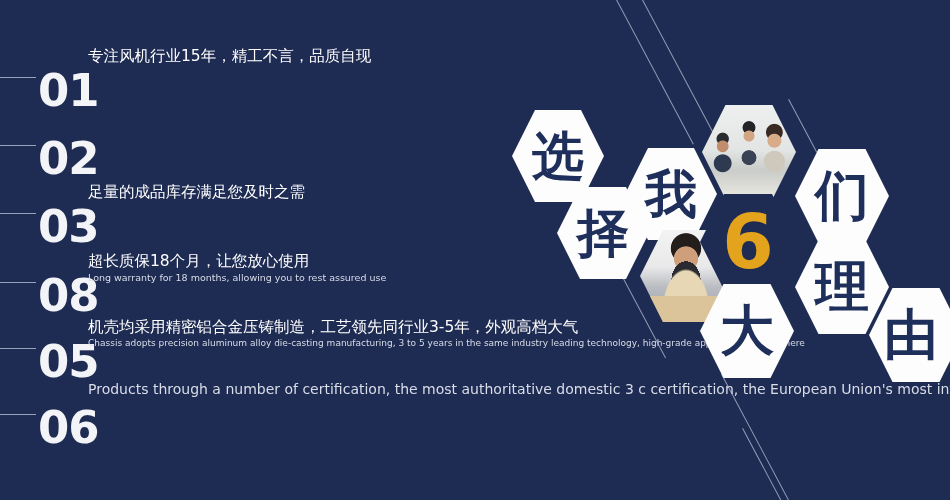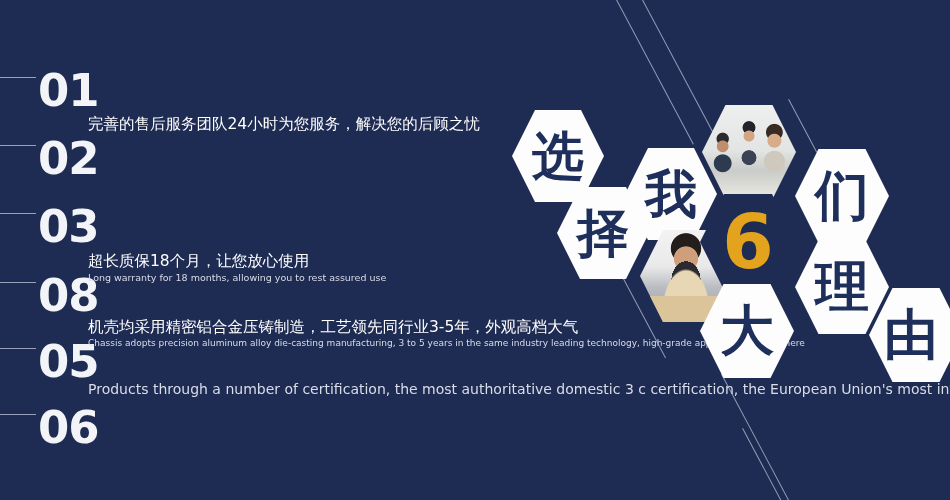--- a/index.html
+++ b/index.html
@@ -85,35 +85,36 @@
   <div class="diag" style="left:605px;top:243px;width:130px;height:1.4px;transform:rotate(62deg);"></div>
   <div class="diag" style="left:722px;top:374px;width:160px;height:1.4px;transform:rotate(62deg);"></div>
   <div class="diag" style="left:743px;top:428px;width:100px;height:1.4px;transform:rotate(62deg);"></div>
 
   <div class="reasons">
 
     <div class="reason" style="top:46px;">
       <div class="rule"></div>
       <div class="num">01</div>
       <div class="txtwrap">
+        <span class="cn">专注风机行业15年，精工不言，品质自现</span>
       </div>
     </div>
 
     <div class="reason" style="top:114px;">
       <div class="rule"></div>
       <div class="num">02</div>
       <div class="txtwrap">
-        <span class="cn">完善的售后服务团队24小时为您服务，解决您的后顾之忧</span>
       </div>
     </div>
 
     <div class="reason" style="top:182px;">
       <div class="rule"></div>
       <div class="num">03</div>
       <div class="txtwrap">
+        <span class="cn">足量的成品库存满足您及时之需</span>
       </div>
     </div>
 
     <div class="reason" style="top:251px;">
       <div class="rule"></div>
       <div class="num">08</div>
       <div class="txtwrap">
         <span class="cn">超长质保18个月，让您放心使用</span>
         <span class="en">Long warranty for 18 months, allowing you to rest assured use</span>
       </div>

